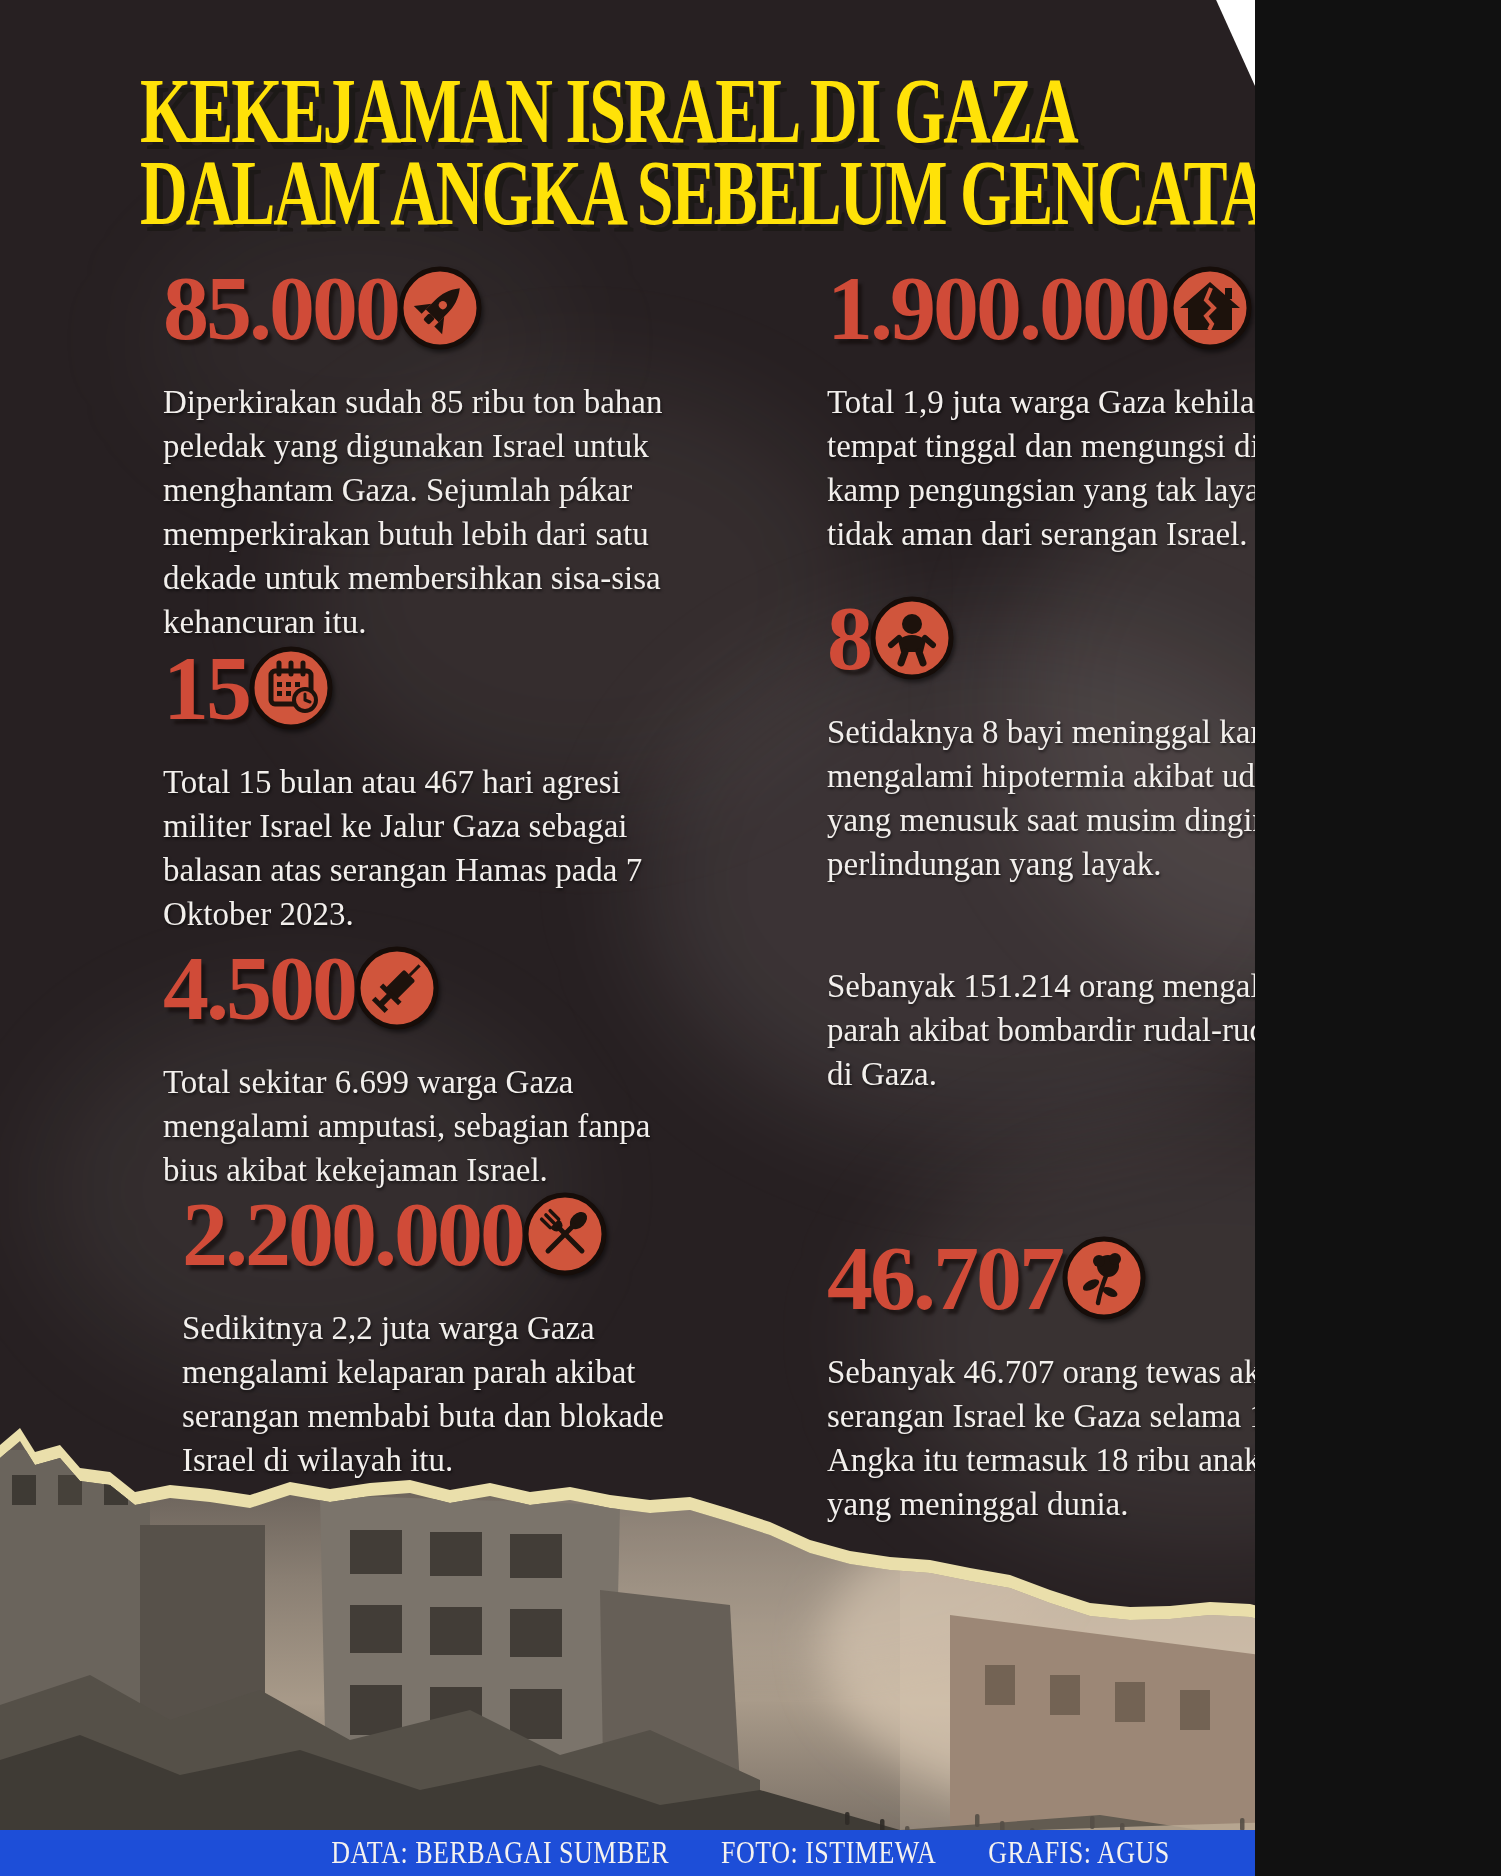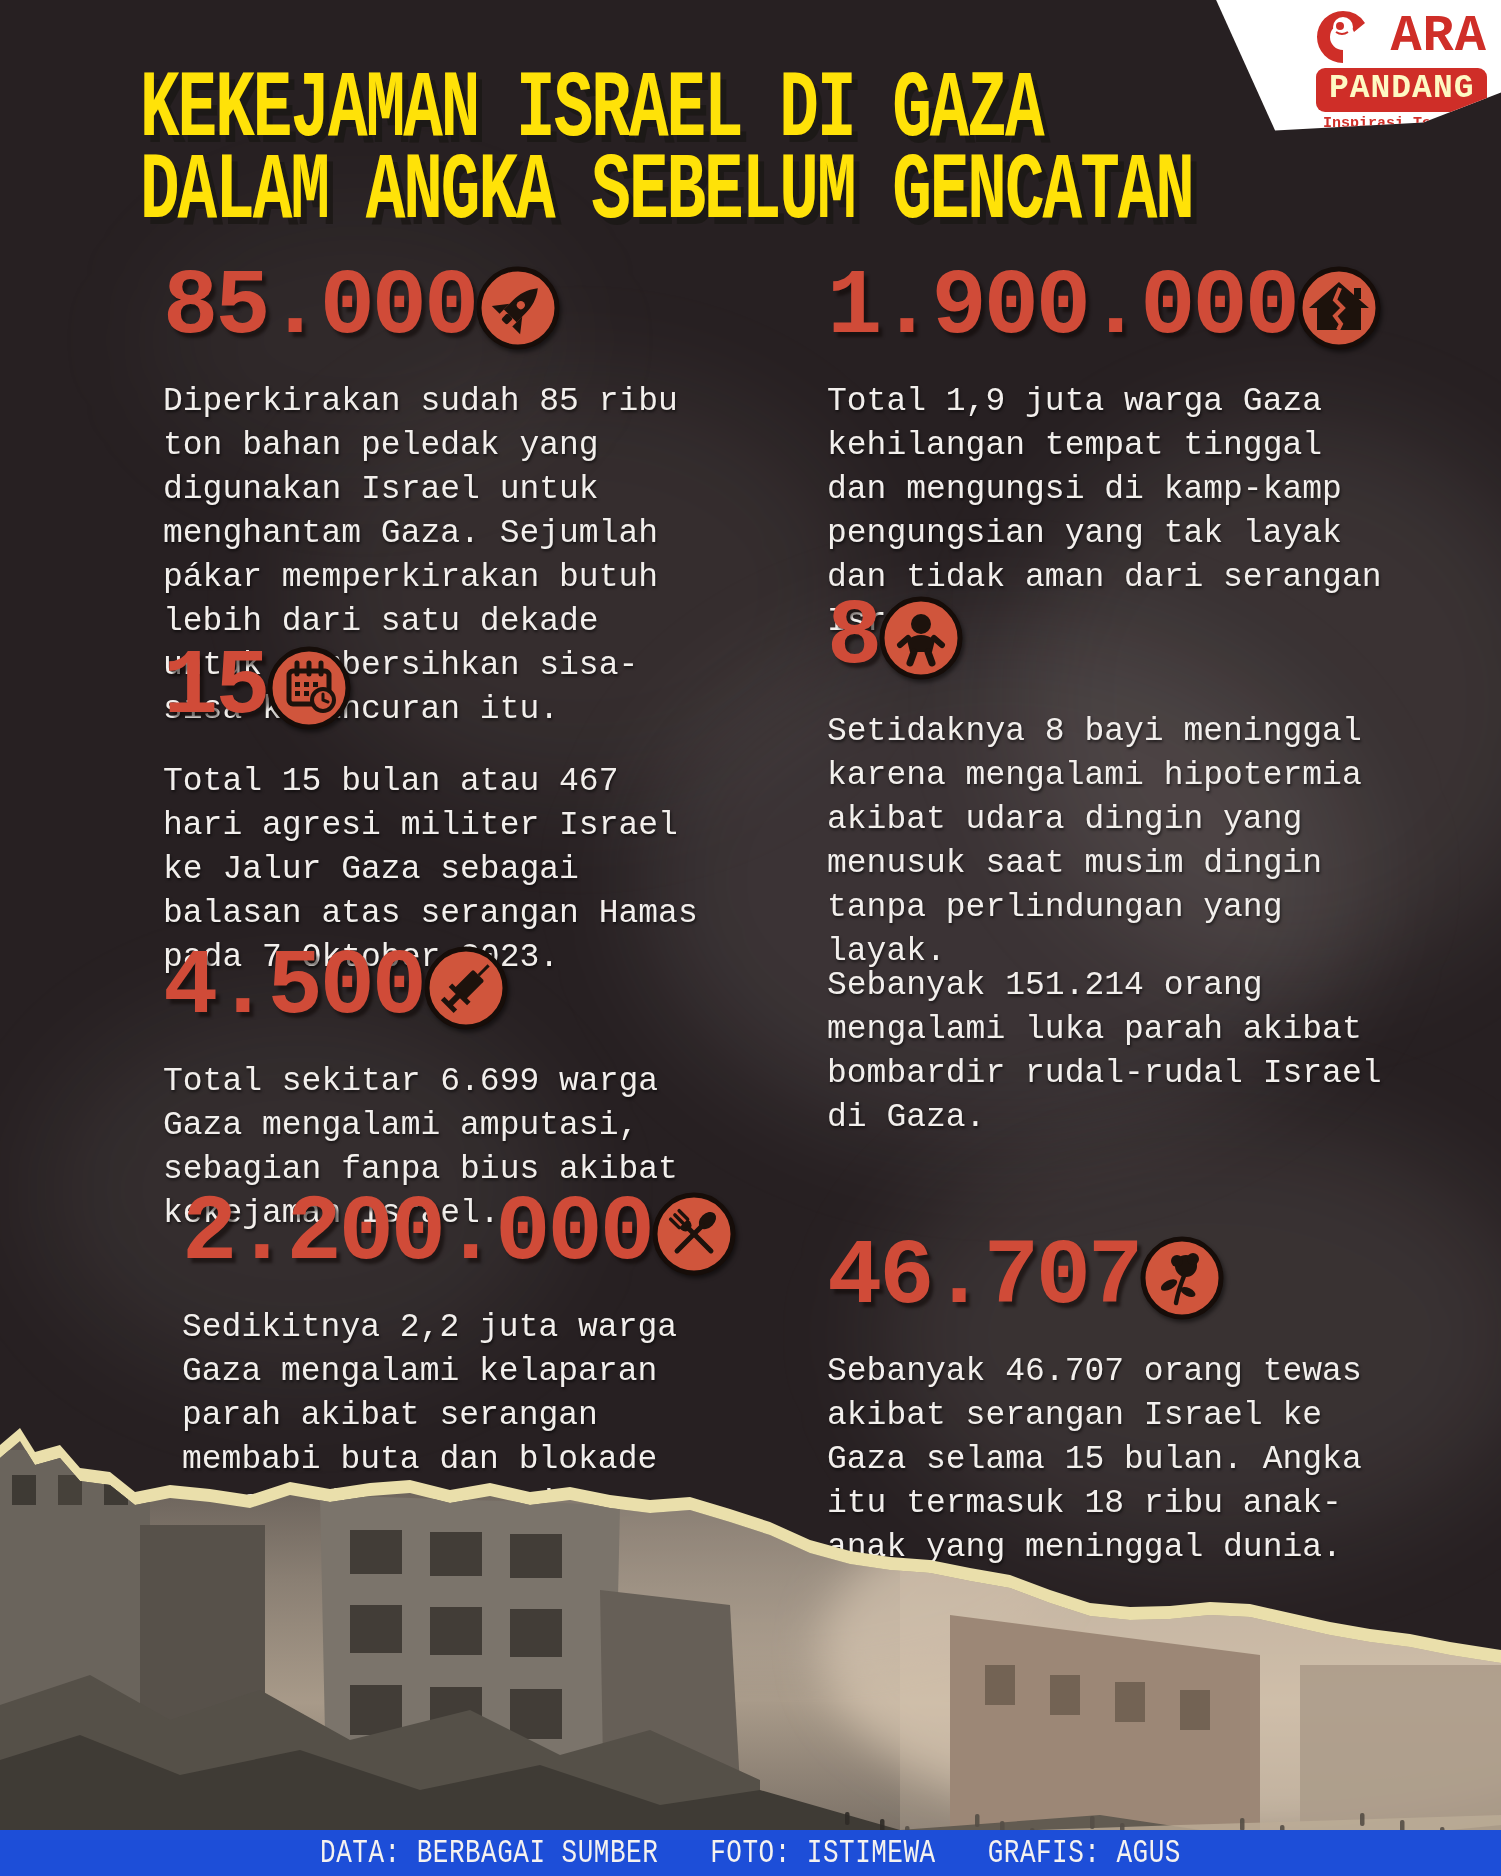--- a/index.html
+++ b/index.html
@@ -1,19 +1,19 @@
 <!DOCTYPE html>
 <html><head>
 <meta charset="utf-8">
 <style>
   html,body{margin:0;padding:0;background:#111;}
   .poster{
-    position:relative;width:1501px;height:1876px;overflow:hidden;
+    position:relative;width:1255px;height:1876px;overflow:hidden;
     background:#272022;
-    font-family:Liberation Mono, monospace;
+    font-family:Liberation Serif, serif;
   }
   
   .smoke{position:absolute;border-radius:50%;filter:blur(55px);pointer-events:none;}
   .sm1{left:300px;top:380px;width:560px;height:420px;background:rgba(235,225,218,0.07);}
   .sm2{left:640px;top:620px;width:720px;height:520px;background:rgba(240,230,222,0.10);}
   .sm3{left:1010px;top:420px;width:560px;height:560px;background:rgba(225,215,205,0.10);}
   .sm4{left:40px;top:1000px;width:520px;height:380px;background:rgba(230,220,212,0.07);}
   .sm5{left:880px;top:1120px;width:660px;height:430px;background:rgba(240,232,222,0.09);}
   .sm6{left:150px;top:210px;width:420px;height:260px;background:rgba(220,210,205,0.05);}
 

